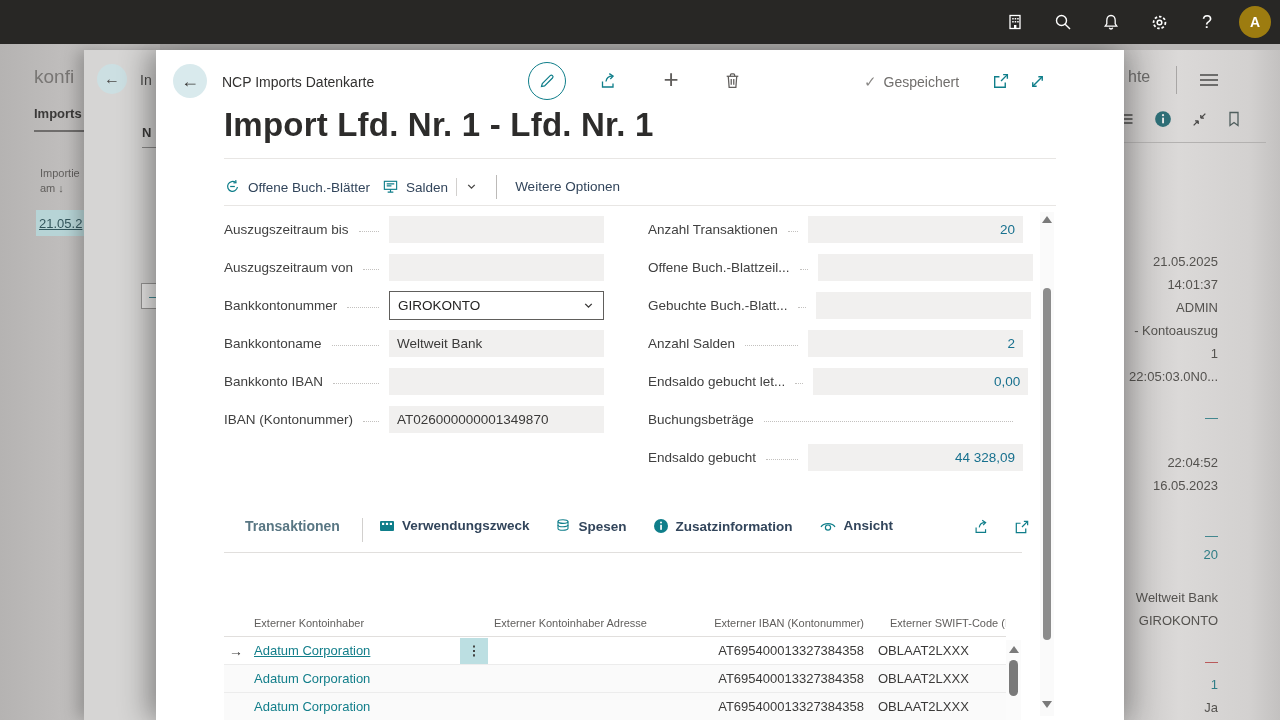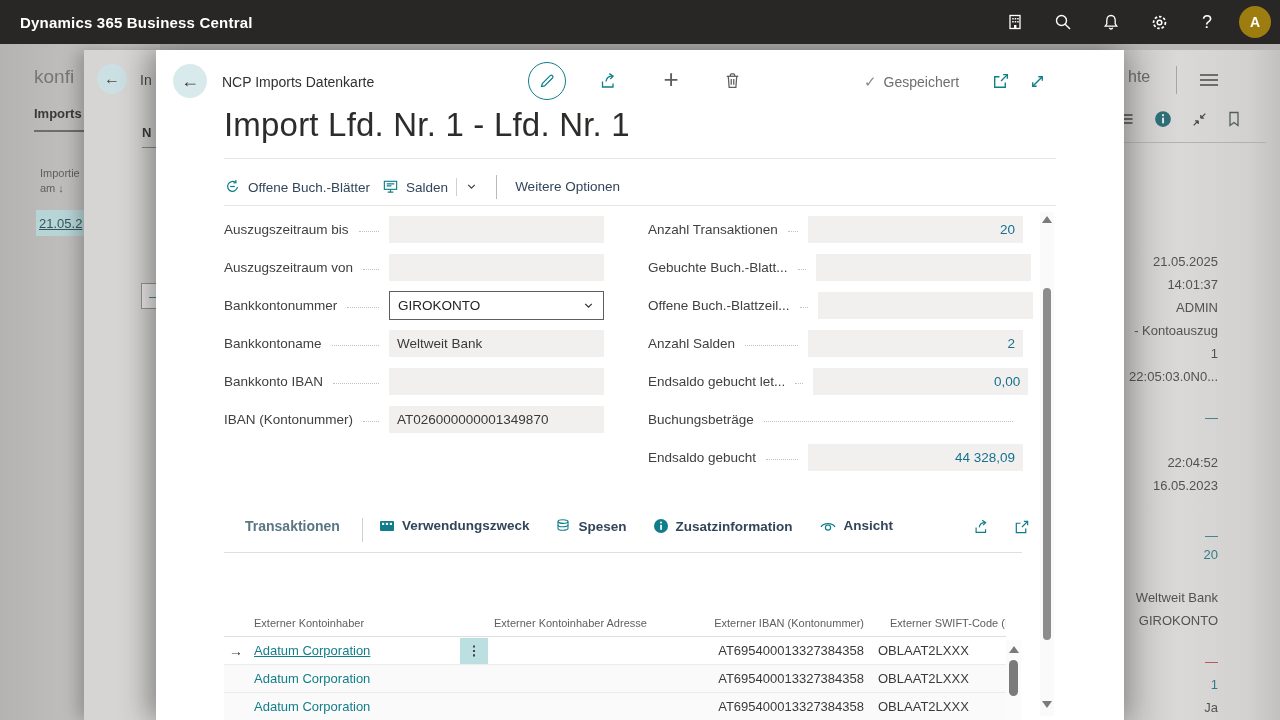--- a/index.html
+++ b/index.html
@@ -48,21 +48,21 @@
   .hdr-ic { position:absolute; display:flex; align-items:center; justify-content:center; color:#0f7e8a; }
   .pencil-circle { left:372px; top:12px; width:38px; height:38px; border-radius:50%; border:1.5px solid #0f7e8a; }
   .ic-share-h { left:441px; top:21px; width:22px; height:20px; }
   .ic-plus { left:503px; top:15px; width:24px; height:28px; color:#605e5c; font-size:26px; font-weight:300; }
   .ic-trash { left:566px; top:20px; width:20px; height:20px; }
   .saved { position:absolute; left:708px; top:23px; font-size:14px; color:#706e6c; display:flex; align-items:center; }
   .saved .chk { margin-right:7px; color:#8a8886; font-size:15px; }
   .ic-popout-h { left:834px; top:21px; width:20px; height:20px; }
   .ic-expand-h { left:871px; top:21px; width:20px; height:20px; }
 
-  .card-title { position:absolute; left:68px; top:56px; font-size:33px; font-weight:400; color:#2d2c2b; letter-spacing:.2px; white-space:nowrap; }
+  .card-title { position:absolute; left:68px; top:56px; font-size:33px; font-weight:700; color:#2d2c2b; letter-spacing:.2px; white-space:nowrap; }
   .div1 { position:absolute; left:68px; top:108px; width:832px; height:1px; background:#e8e6e4; }
   .actionbar { position:absolute; left:62px; top:118px; height:37px; display:flex; align-items:center; }
   .act { display:flex; align-items:flex-end; padding:0 6px; font-size:13.5px; color:#32455b; white-space:nowrap; }
   .act svg { margin-right:7px; }
   .act-sep-thin { width:1px; height:18px; background:#d2d0ce; margin:0 2px; }
   .act-sep { width:1px; height:24px; background:#bcbab8; margin:0 12px; }
   .chev-btn { display:flex; align-items:center; padding:0 6px; }
   .div2 { position:absolute; left:68px; top:155px; width:832px; height:1px; background:#e8e6e4; }
 
   
@@ -112,21 +112,20 @@
   .gc3 { width:164px; flex:none; text-align:right; color:#3b3a39; white-space:nowrap; }
   .gc4 { width:142px; flex:none; padding-left:14px; color:#3b3a39; white-space:nowrap; overflow:hidden; }
 
   .tscroll { position:absolute; left:850px; top:590px; width:15px; height:130px; background:#fbfbfb; }
   .tthumb { position:absolute; left:3px; width:9px; border-radius:5px; background:#7a7a7a; }
 </style>
 </head>
 <body>
 
 <div class="topbar">
-  <div class="tb-title">Dynamics 365 Business Central</div>
   <div class="tb-icons">
     <div class="tb-ic">
       <svg width="18" height="18" viewBox="0 0 18 18">
           <rect x="4" y="2.5" width="10" height="13" fill="none" stroke="#fff" stroke-width="1.3"></rect>
           <g fill="#fff">
             <rect x="6.2" y="5" width="1.5" height="1.5"></rect>
             <rect x="8.7" y="5" width="1.5" height="1.5"></rect>
             <rect x="11.2" y="5" width="1.5" height="1.5"></rect>
             <rect x="6.2" y="8" width="1.5" height="1.5"></rect>
             <rect x="8.7" y="8" width="1.5" height="1.5"></rect>
@@ -352,28 +351,28 @@
 
   <div class="fcol fcol-right">
     <div class="frow">
       <div class="flabel">Anzahl Transaktionen</div>
         <div class="leaders"></div>
       <div class="ffield num">
           <span>20</span>
         </div>
     </div>
     <div class="frow">
-      <div class="flabel">Gebuchte Buch.-Blatt...</div>
+      <div class="flabel">Offene Buch.-Blattzeil...</div>
         <div class="leaders"></div>
       <div class="ffield num">
           <span></span>
         </div>
     </div>
     <div class="frow">
-      <div class="flabel">Offene Buch.-Blattzeil...</div>
+      <div class="flabel">Gebuchte Buch.-Blatt...</div>
         <div class="leaders"></div>
       <div class="ffield num">
           <span></span>
         </div>
     </div>
     <div class="frow">
       <div class="flabel">Anzahl Salden</div>
         <div class="leaders"></div>
       <div class="ffield num">
           <span>2</span>

